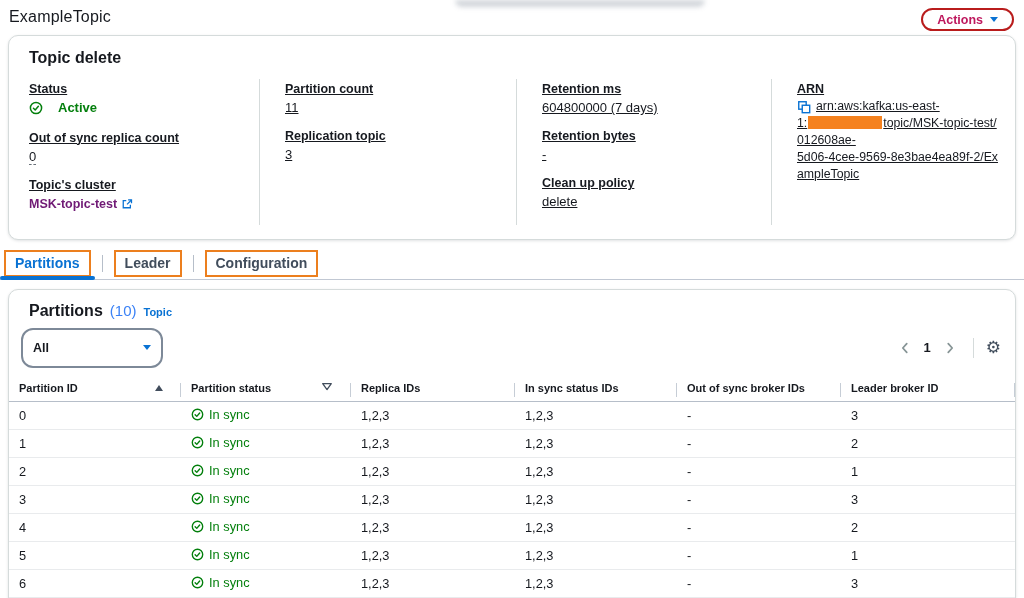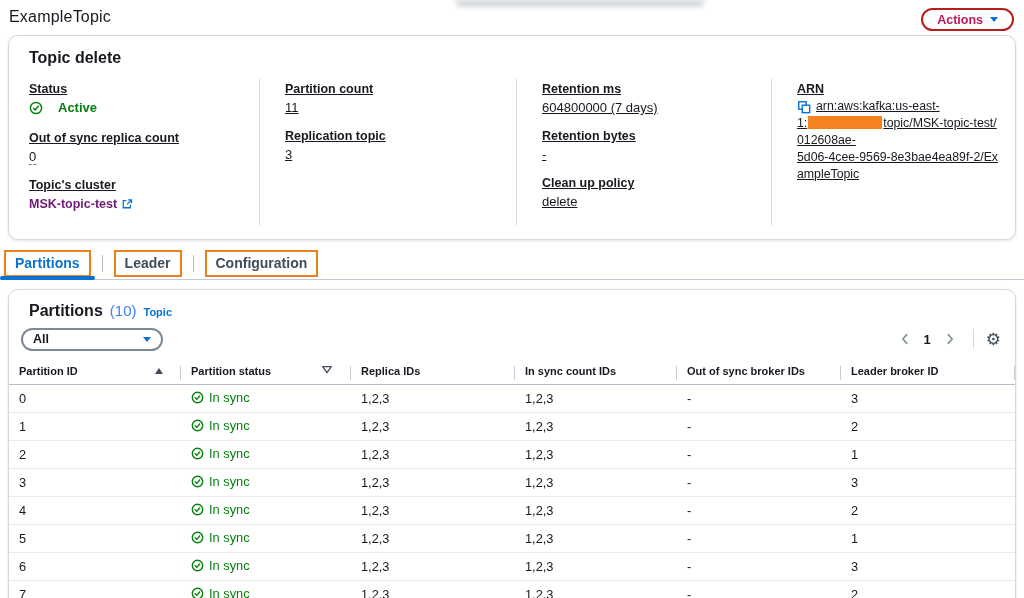--- a/index.html
+++ b/index.html
@@ -55,21 +55,21 @@
     height:4px; background:#0972d3; border-radius:2px; }
   .tab-sep { width:1px; height:17px; background:#b6bec9; margin:0 11px; }
 
   
   .table-card { margin-top:9px; padding-top:12px; height:347px; }
   .tc-head { padding:0 20px; display:flex; align-items:baseline; gap:7px; }
   .tc-title { font-size:16px; font-weight:bold; }
   .tc-count { font-size:15px; font-weight:normal; color:#3b82f6; }
   .info-link { font-size:11px; font-weight:bold; color:#0972d3; text-decoration:none; cursor:pointer; }
   .toolbar { display:flex; justify-content:space-between; align-items:center; padding:8px 14px 10px 12px; }
-  .select { width:142px; height:23px; border:2px solid #7d8998; border-radius:12px;
+  .select { width:142px; height:40px; border:2px solid #7d8998; border-radius:12px;
     display:flex; align-items:center; justify-content:space-between; padding:0 10px;
     font-size:12.5px; font-weight:bold; cursor:pointer; background:#fff;gap:6px; }
   .pager { display:flex; align-items:center; gap:4px; }
   .pg-btn { width:22px; height:22px; display:inline-flex; align-items:center; justify-content:center; cursor:pointer; }
   .pg-num { font-size:13px; font-weight:bold; color:#16191f; padding:0 4px; }
   .vsep { width:1px; height:20px; background:#d5dbdb; margin:0 8px; }
   .gear { font-size:17px; color:#414d5c; cursor:pointer; line-height:1; }
 
   table { width:100%; border-collapse:collapse; table-layout:fixed; }
   col.c1{width:172px} col.c2{width:170px} col.c3{width:164px} col.c4{width:162px} col.c5{width:164px}
@@ -250,21 +250,21 @@
         </th>
         <th>
           <span class="th-inner">
               <span>Partition status</span>
               <span><svg width="12" height="12" viewBox="0 0 14 14">
                   <polygon points="2,3 12,3 7,10" fill="none" stroke="#414d5c" stroke-width="1.5" stroke-linejoin="round"></polygon>
                 </svg></span>
             </span>
         </th>
         <th>Replica IDs</th>
-        <th>In sync count IDs</th>
+        <th>In sync status IDs</th>
         <th>Out of sync broker IDs</th>
         <th>Leader broker ID</th>
       </tr>
     </thead>
     <tbody>
       <tr>
         <td>0</td>
         <td><span class="cell-status">
               <svg width="13" height="13" viewBox="0 0 16 16">
                 <circle cx="8" cy="8" r="6.4" fill="none" stroke="#037f0c" stroke-width="1.7"></circle>

